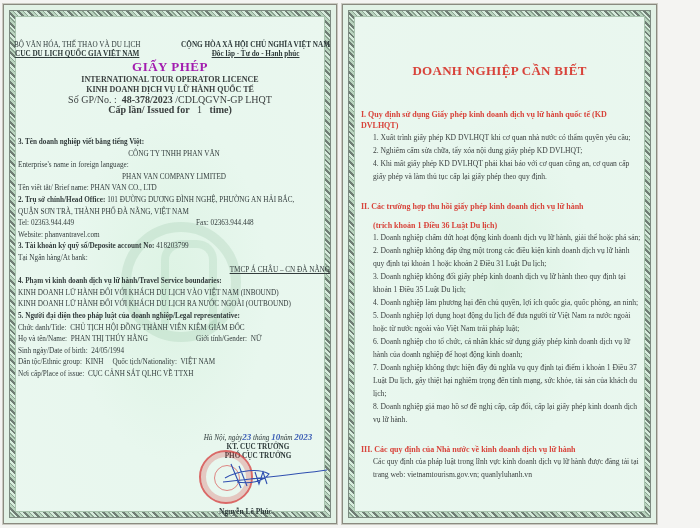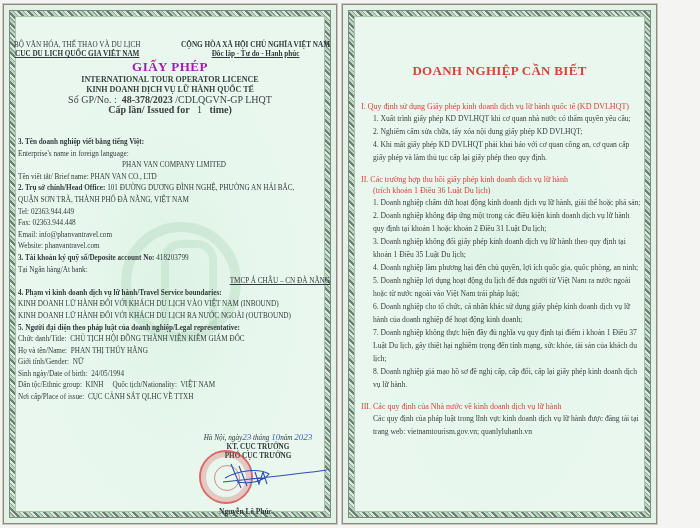--- a/index.html
+++ b/index.html
@@ -48,37 +48,37 @@
 
   .title-block { position: absolute; top: 54px; left: 0; right: 0; text-align: center; }
   .gp-title { color: #a21caf; font-weight: bold; font-size: 13px; letter-spacing: 0.5px; }
   .gp-sub { font-weight: bold; font-size: 8px; line-height: 10px; color: #3a3f3f; }
   .gp-no { font-size: 10px; line-height: 10px; color: #3a3f3f; }
   .gp-no b { font-weight: bold; }
 
   .body-l { position: absolute; top: 132px; left: 14px; right: 6px; font-size: 7.2px; line-height: 11.6px; color: #333c3c; }
   .body-l .sec { font-weight: bold; }
   .body-l .c { text-align: center; }
-  .row2 { display: flex; flex-direction: column; }
+  .row2 { display: flex; }
   .row2 > span:first-child { width: 178px; }
   .bank { text-align: right; text-decoration: underline; }
 
   .sign { position: absolute; top: 428px; left: 184px; width: 140px; text-align: center; font-size: 7.2px; line-height: 9px; }
   .sign .date { font-style: italic; }
-  .sign .date .hand { color: #3d5fb5; font-style: italic; font-size: 9px; }
+  .sign .date .hand { color: #3d5fb5; font-style: italic; font-size: 9px; font-weight: bold; }
   .sign .b { font-weight: bold; }
   .seal { position: absolute; top: 445px; left: 195px; width: 54px; height: 54px; border-radius: 50%; border: 2px solid rgba(214,58,58,0.75); box-shadow: inset 0 0 0 5px rgba(214,58,58,0.25); }
   .seal::after { content: ""; position: absolute; left: 13px; top: 13px; width: 24px; height: 24px; border-radius: 50%; border: 1.5px solid rgba(214,58,58,0.6); }
   .signature { position: absolute; top: 455px; left: 215px; width: 110px; height: 30px; }
   .signer { position: absolute; top: 502px; left: 215px; font-size: 7.5px; font-weight: bold; }
 
   
   .r-title { position: absolute; top: 58px; left: 0; right: 0; text-align: center; color: #d8433a; font-weight: bold; font-size: 13px; letter-spacing: 0.3px; }
   .r-body { position: absolute; top: 96px; left: 18px; right: 14px; font-size: 7.6px; line-height: 13px; color: #3a3f3f; }
-  .r-sec { color: #d8433a; font-weight: normal; font-size: 8px; line-height: 11px; }
+  .r-sec { color: #d8433a; font-weight: bold; font-size: 8px; line-height: 11px; margin-top: 8px; }
   .r-item { padding-left: 12px; }
   .r-gap { height: 10px; }
 </style>
 </head>
 <body>
 
 <div class="sheet left">
   <div class="frame"></div>
   <div class="inner">
     <div class="watermark"></div>
@@ -106,31 +106,31 @@
     </div>
     <div class="gp-no">
       <b>Cấp lần/ Issued for</b>
       &nbsp;&nbsp;<span>1</span>&nbsp;&nbsp;
       <b>time)</b>
     </div>
   </div>
 
   <div class="body-l">
     <div class="sec">3. Tên doanh nghiệp viết bằng tiếng Việt:</div>
+    <div class="c">CÔNG TY TNHH PHAN VĂN</div>
     <div>Enterprise's name in foreign language:</div>
     <div class="c">PHAN VAN COMPANY LIMITED</div>
     <div><span>Tên viết tắt/ Brief name:</span> <span>PHAN VAN CO., LTD</span></div>
     <div><span class="sec">2. Trụ sở chính/Head Office:</span> <span>101 ĐƯỜNG DƯƠNG ĐÌNH NGHỆ, PHƯỜNG AN HẢI BẮC,</span></div>
     <div>QUẬN SƠN TRÀ, THÀNH PHỐ ĐÀ NẴNG, VIỆT NAM</div>
     <div class="row2">
       <span><span>Tel:</span> <span>02363.944.449</span></span>
       <span><span>Fax:</span> <span>02363.944.448</span></span>
     </div>
     <div class="row2">
-      <span><span>Email:</span> <span>info@phanvantravel.com</span></span>
       <span><span>Website:</span> <span>phanvantravel.com</span></span>
     </div>
     <div><span class="sec">3. Tài khoản ký quỹ số/Deposite account No:</span> <span>418203799</span></div>
     <div>Tại Ngân hàng/At bank:</div>
     <div class="bank">TMCP Á CHÂU – CN ĐÀ NẴNG</div>
     <div class="sec">4. Phạm vi kinh doanh dịch vụ lữ hành/Travel Service boundaries:</div>
     <div>KINH DOANH LỮ HÀNH ĐỐI VỚI KHÁCH DU LỊCH VÀO VIỆT NAM (INBOUND)</div>
     <div>KINH DOANH LỮ HÀNH ĐỐI VỚI KHÁCH DU LỊCH RA NƯỚC NGOÀI (OUTBOUND)</div>
     <div class="sec">5. Người đại diện theo pháp luật của doanh nghiệp/Legal representative:</div>
     <div><span>Chức danh/Title:</span>&nbsp; <span>CHỦ TỊCH HỘI ĐỒNG THÀNH VIÊN KIÊM GIÁM ĐỐC</span></div>

